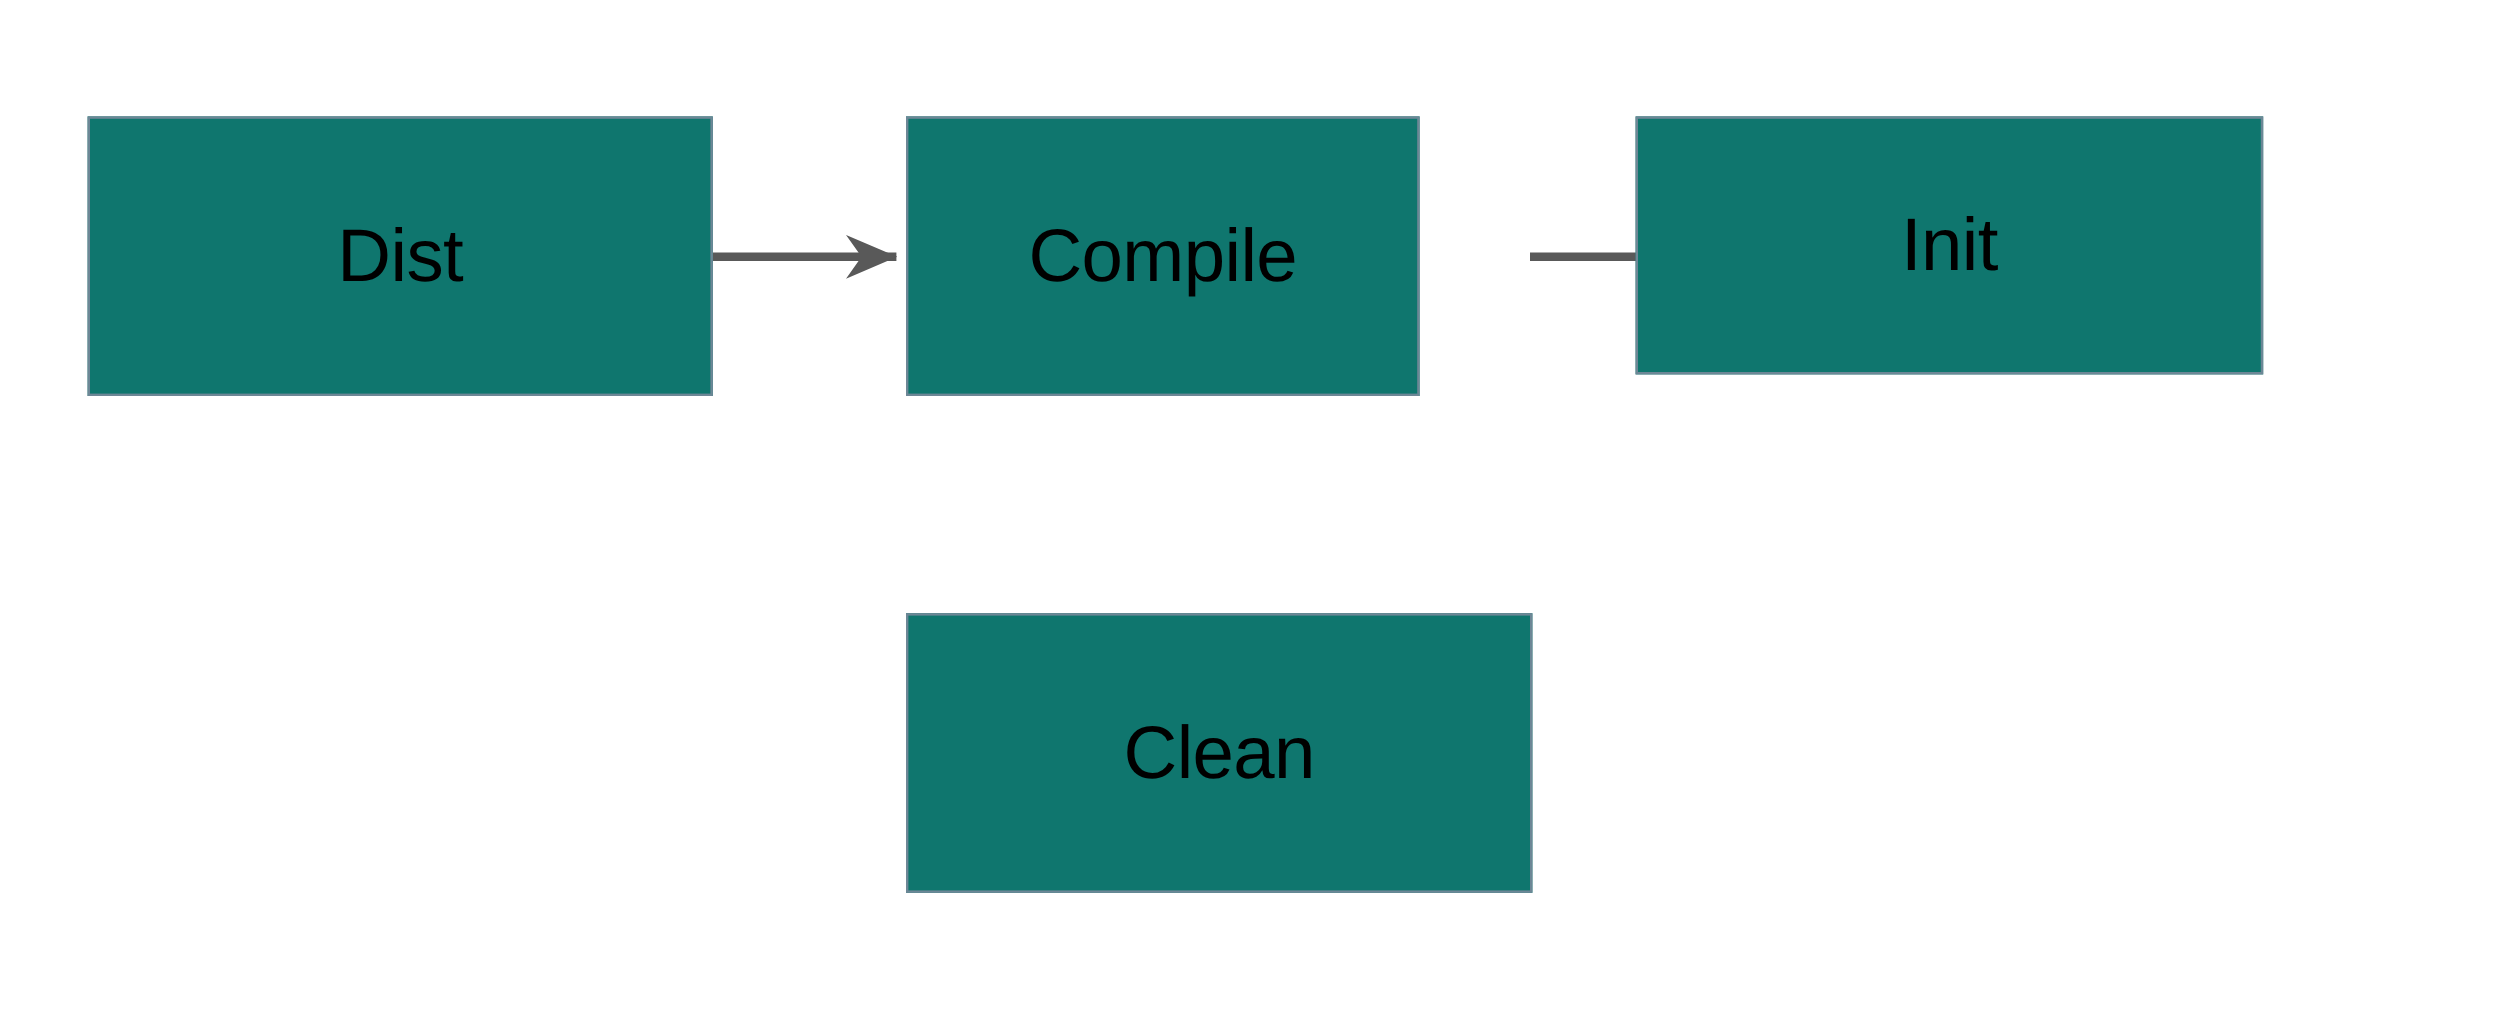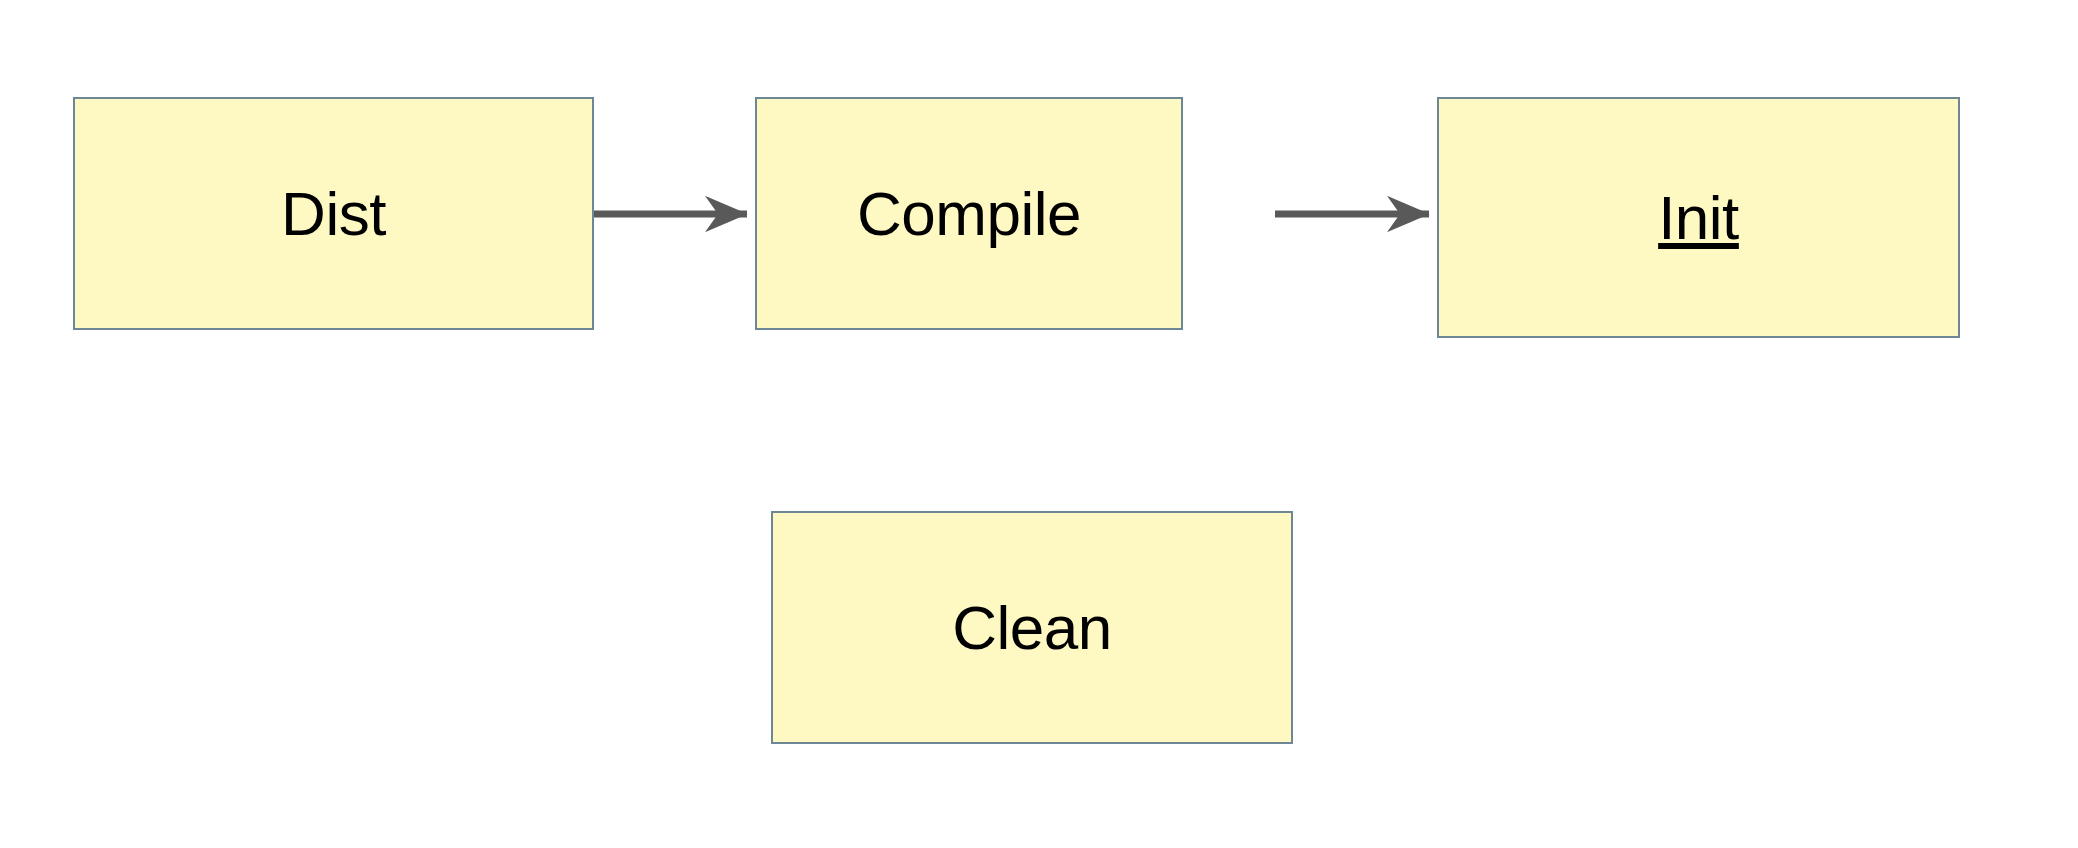--- a/index.html
+++ b/index.html
@@ -22,21 +22,21 @@
     position: absolute;
     left: 0;
     top: 0;
     width: 2078px;
     height: 848px;
     display: block;
   }
   .node-box {
     position: absolute;
     box-sizing: border-box;
-    background: #fef9c3;
+    background: #0f766e;
     border: 2px solid #6d8796;
     display: flex;
     align-items: center;
     justify-content: center;
   }
   .node-label {
     font-family: "Liberation Sans", sans-serif;
     font-size: 62px;
     font-weight: 400;
     color: #000000;
@@ -68,21 +68,21 @@
   </svg>
 
   <div class="node-box" style="left:73px; top:97px; width:521px; height:233px;">
     <span class="node-label">Dist</span>
   </div>
 
   <div class="node-box" style="left:755px; top:97px; width:428px; height:233px;">
     <span class="node-label">Compile</span>
   </div>
 
-  <div class="node-box" style="left:1437px; top:97px; width:523px; height:241px;text-decoration:underline;">
+  <div class="node-box" style="left:1363px; top:97px; width:523px; height:215px;">
     <span class="node-label">Init</span>
   </div>
 
-  <div class="node-box" style="left:755px; top:511px; width:522px; height:233px;margin-left:16px;">
+  <div class="node-box" style="left:755px; top:511px; width:522px; height:233px;">
     <span class="node-label">Clean</span>
   </div>
 
 </div>
 
 </body></html>

